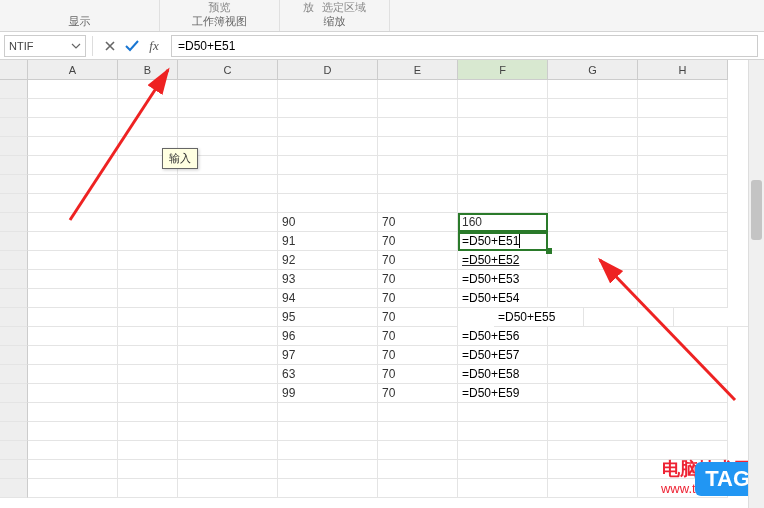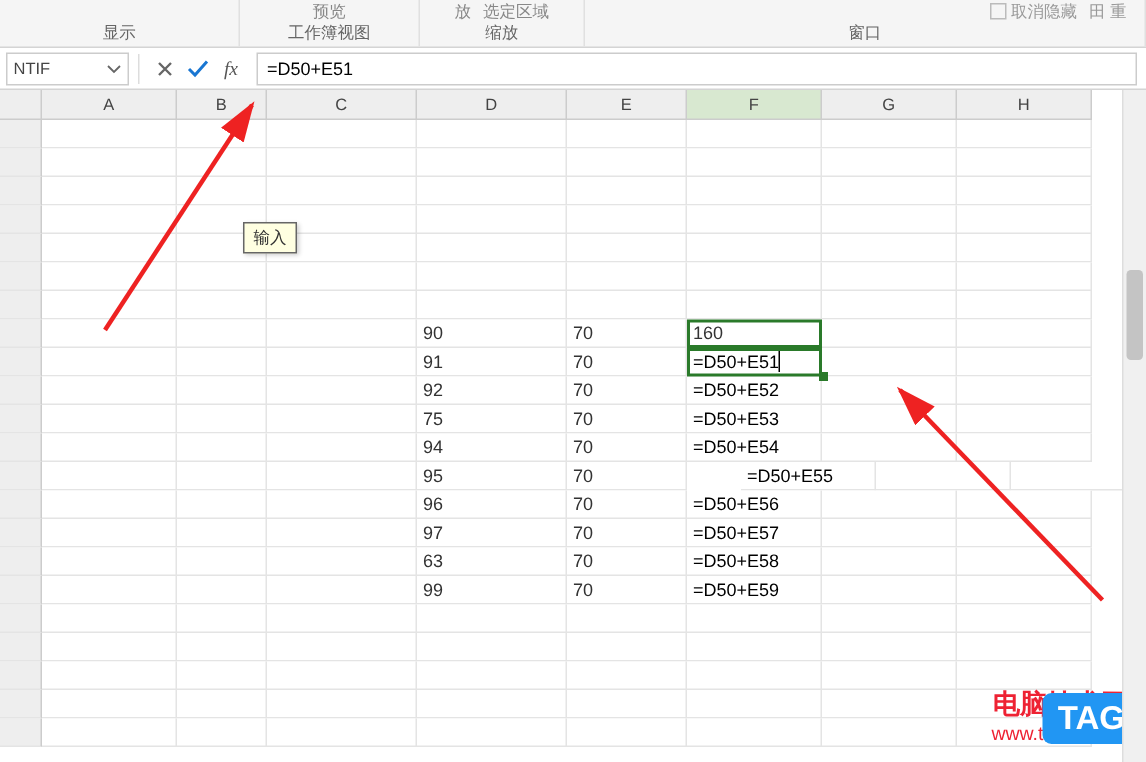--- a/index.html
+++ b/index.html
@@ -80,32 +80,20 @@
       </div>
     <div class="ribbon-group-label">工作簿视图</div>
   </div>
   <div class="ribbon-group rib-g4">
     <div class="ribbon-top-row">
       <span>放</span>
       <span>选定区域</span>
     </div>
     <div class="ribbon-group-label">缩放</div>
   </div>
-  <div class="ribbon-group rib-g5">
-    <div class="ribbon-top-row" style="justify-content:flex-end;width:100%;">
-      <span class="top-checkbox">
-          <span class="cb"></span>
-          <span>取消隐藏</span>
-        </span>
-      <span class="top-checkbox">
-          <span>田 重</span>
-        </span>
-    </div>
-    <div class="ribbon-group-label">窗口</div>
-  </div>
 </div>
 
 <div class="formula-bar">
   <div class="name-box">
     <span class="name-box-text">NTIF</span>
     <svg class="name-box-arrow" viewBox="0 0 10 10">
         <path d="M1 3 L5 7 L9 3" fill="none" stroke="#666" stroke-width="1.2"></path>
       </svg>
   </div>
   <div class="fb-divider"></div>
@@ -270,32 +258,32 @@
       <div class="row">
         <div class="cell col-A" style="width: 90px;"></div>
         <div class="cell col-B" style="width: 60px;"></div>
         <div class="cell col-C" style="width: 100px;"></div>
         <div class="cell col-D" style="width: 100px; justify-content: flex-start;">
           <span>92</span>
         </div>
         <div class="cell col-E" style="width: 80px; justify-content: flex-start;">
           <span>70</span>
         </div>
-        <div class="cell col-F" style="width: 90px;">
+        <div class="cell col-F" style="width: 90px; text-decoration: underline;">
           <span class="formula-cell-text">=D50+E52</span>
         </div>
         <div class="cell col-G" style="width: 90px;"></div>
         <div class="cell col-H" style="width: 90px;"></div>
       </div>
       <div class="row">
         <div class="cell col-A" style="width: 90px;"></div>
         <div class="cell col-B" style="width: 60px;"></div>
         <div class="cell col-C" style="width: 100px;"></div>
         <div class="cell col-D" style="width: 100px; justify-content: flex-start;">
-          <span>75</span>
+          <span>93</span>
         </div>
         <div class="cell col-E" style="width: 80px; justify-content: flex-start;">
           <span>70</span>
         </div>
         <div class="cell col-F" style="width: 90px;">
           <span class="formula-cell-text">=D50+E53</span>
         </div>
         <div class="cell col-G" style="width: 90px;"></div>
         <div class="cell col-H" style="width: 90px;"></div>
       </div>

